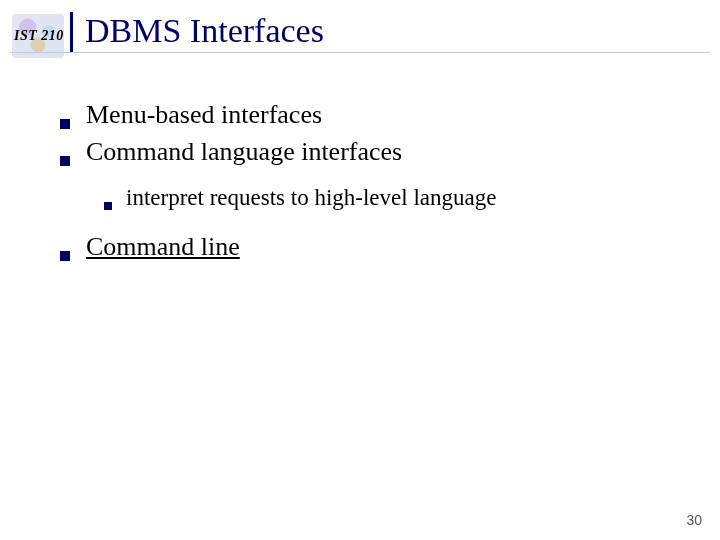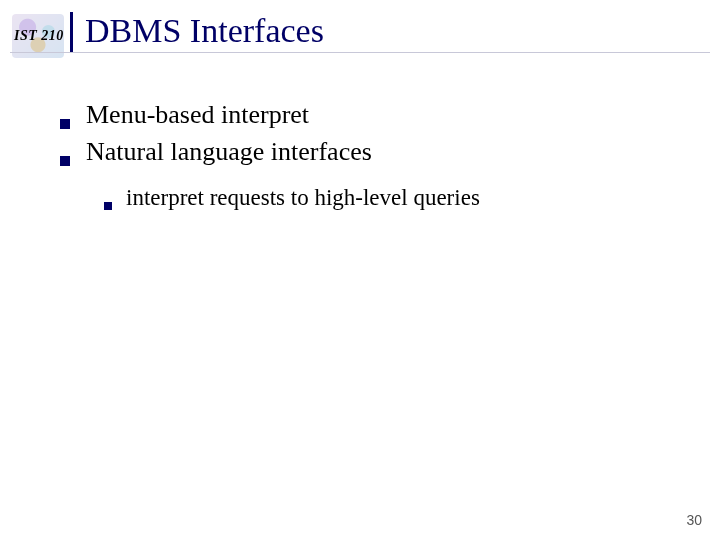--- a/index.html
+++ b/index.html
@@ -127,32 +127,36 @@
   <div class="course-label">IST 210</div>
   <div class="divider"></div>
   <div class="subtle-line"></div>
   <div class="slide-title">DBMS Interfaces</div>
 </div>
 
 <div class="content">
 
   <div class="bullet-row">
     <div class="bullet-square"></div>
-    <div class="bullet-text">Menu-based interpret</div>
+    <div class="bullet-text">Menu-based interfaces</div>
   </div>
 
 
   <div class="bullet-row">
     <div class="bullet-square"></div>
-    <div class="bullet-text">Natural language interfaces</div>
+    <div class="bullet-text">Command language interfaces</div>
   </div>
 
   <div class="sub-list">
     <div class="bullet-row">
       <div class="bullet-square small"></div>
-      <div class="bullet-text sub">interpret requests to high-level queries</div>
+      <div class="bullet-text sub">interpret requests to high-level language</div>
     </div>
   </div>
 
+  <div class="bullet-row gap-above">
+    <div class="bullet-square"></div>
+    <div class="bullet-text underlined">Command line</div>
+  </div>
 
 </div>
 
 <div class="page-number">30</div>
 
 </body></html>

